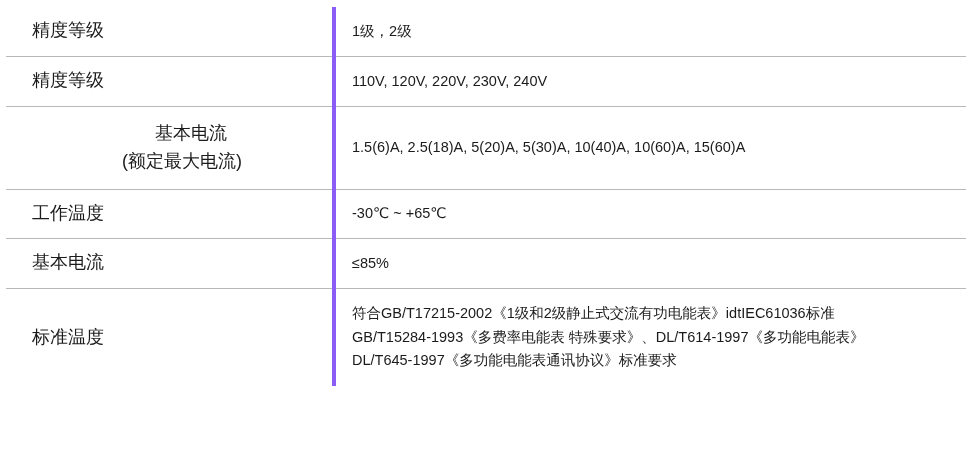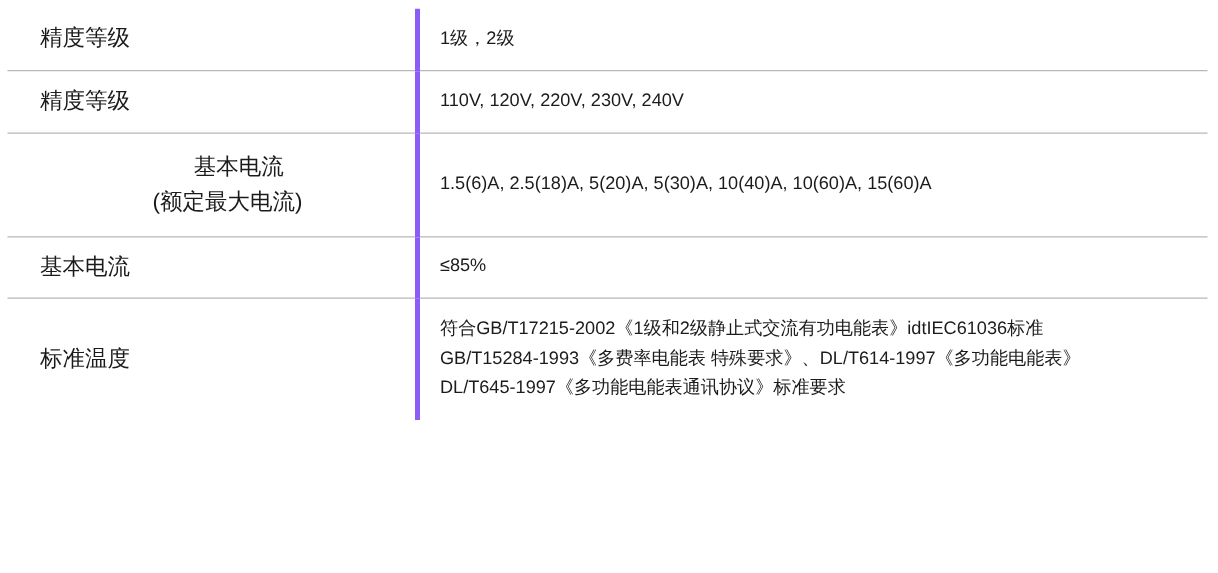--- a/index.html
+++ b/index.html
@@ -72,20 +72,24 @@
     <tr>
       <td class="cell-label">精度等级</td>
       <td class="cell-value">110V, 120V, 220V, 230V, 240V</td>
     </tr>
     <tr class="row-tall">
       <td class="cell-label center-ind">　基本电流
 (额定最大电流)</td>
       <td class="cell-value">1.5(6)A, 2.5(18)A, 5(20)A, 5(30)A, 10(40)A, 10(60)A, 15(60)A</td>
     </tr>
     <tr>
+      <td class="cell-label">工作温度</td>
+      <td class="cell-value">-30℃ ~ +65℃</td>
+    </tr>
+    <tr>
       <td class="cell-label">基本电流</td>
       <td class="cell-value">≤85%</td>
     </tr>
     <tr class="row-tall">
       <td class="cell-label">标准温度</td>
       <td class="cell-value">符合GB/T17215-2002《1级和2级静止式交流有功电能表》idtIEC61036标准
 GB/T15284-1993《多费率电能表  特殊要求》、DL/T614-1997《多功能电能表》
 DL/T645-1997《多功能电能表通讯协议》标准要求</td>
     </tr>
   </tbody>

